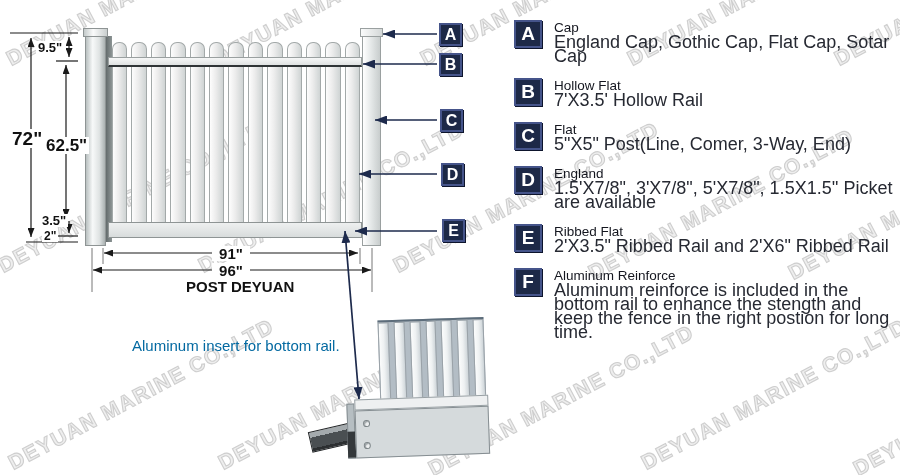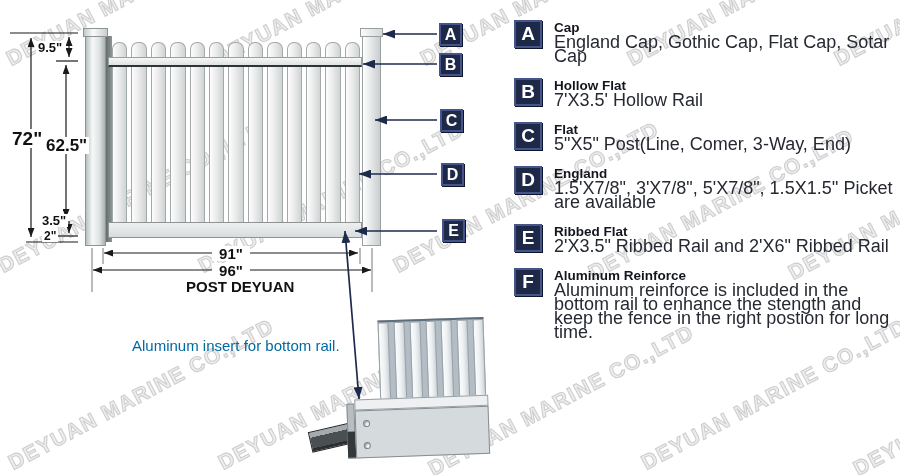--- a/index.html
+++ b/index.html
@@ -38,21 +38,21 @@
       box-shadow:1px 1px 0 #0d142c;color:#fff;font-weight:bold;font-size:16px;line-height:1;
       display:flex;align-items:center;justify-content:center;z-index:6;box-sizing:border-box;}
   .dim{position:absolute;color:#111;font-weight:bold;background:#fff;padding:0 2px;line-height:1;z-index:6;}
   .caption{position:absolute;left:132px;top:337px;font-size:15px;color:#0369a1;z-index:6;}
   
   .legend{position:absolute;left:514px;top:20px;width:384px;z-index:6;}
   .lrow{display:flex;gap:12px;margin-bottom:15px;align-items:flex-start;}
   .lbox{flex:0 0 28px;width:28px;height:28px;background:#1d2947;border:2px solid #45548a;
       box-shadow:1px 1px 0 #0d142c;box-sizing:border-box;color:#fff;font-weight:bold;font-size:19px;
       display:flex;align-items:center;justify-content:center;}
-  .ltitle{font-size:13.5px;font-weight:bold;color:#14161f;line-height:15px;}
+  .ltitle{font-size:13.5px;font-weight:normal;color:#14161f;line-height:15px;}
   .ldesc{font-size:18px;color:#262932;line-height:14px;max-width:345px;}
   
   .detail{position:absolute;left:296px;top:312px;width:200px;height:162px;
       transform:rotate(-2deg);z-index:4;}
   .detail>div{position:absolute;box-sizing:border-box;}
   .d-pickets{left:84px;top:8px;width:106px;height:84px;display:flex;gap:5px;
       background:#b3bdc5;border-top:2px solid #5d6d7b;}
   .d-pickets i{flex:1;border:1px solid #9aa2a8;background:linear-gradient(90deg,#fbfcfc,#eef1f2 50%,#cdd4d8);}
   .d-insert{left:12px;top:112px;width:52px;height:21px;transform:rotate(-11deg);border:1px solid #232628;
       background:linear-gradient(180deg,#a4aaad 0 5px,#4a4f52 5px 16px,#2c2f31 16px);}

